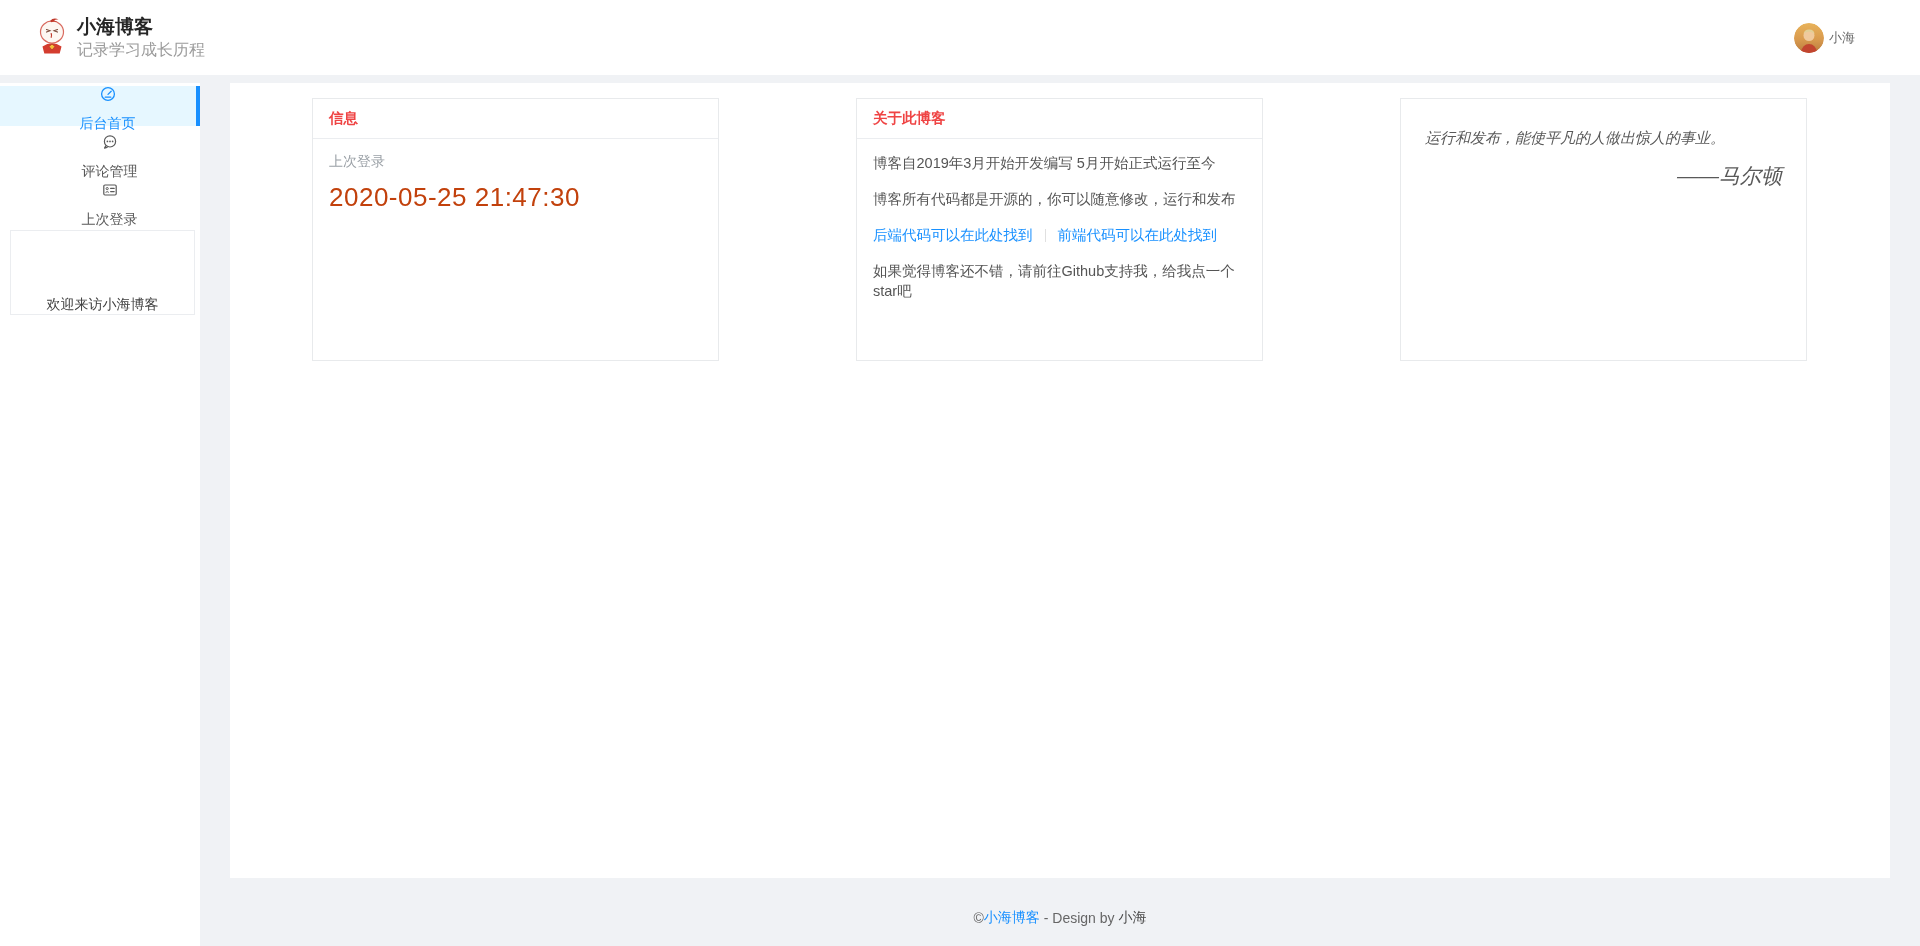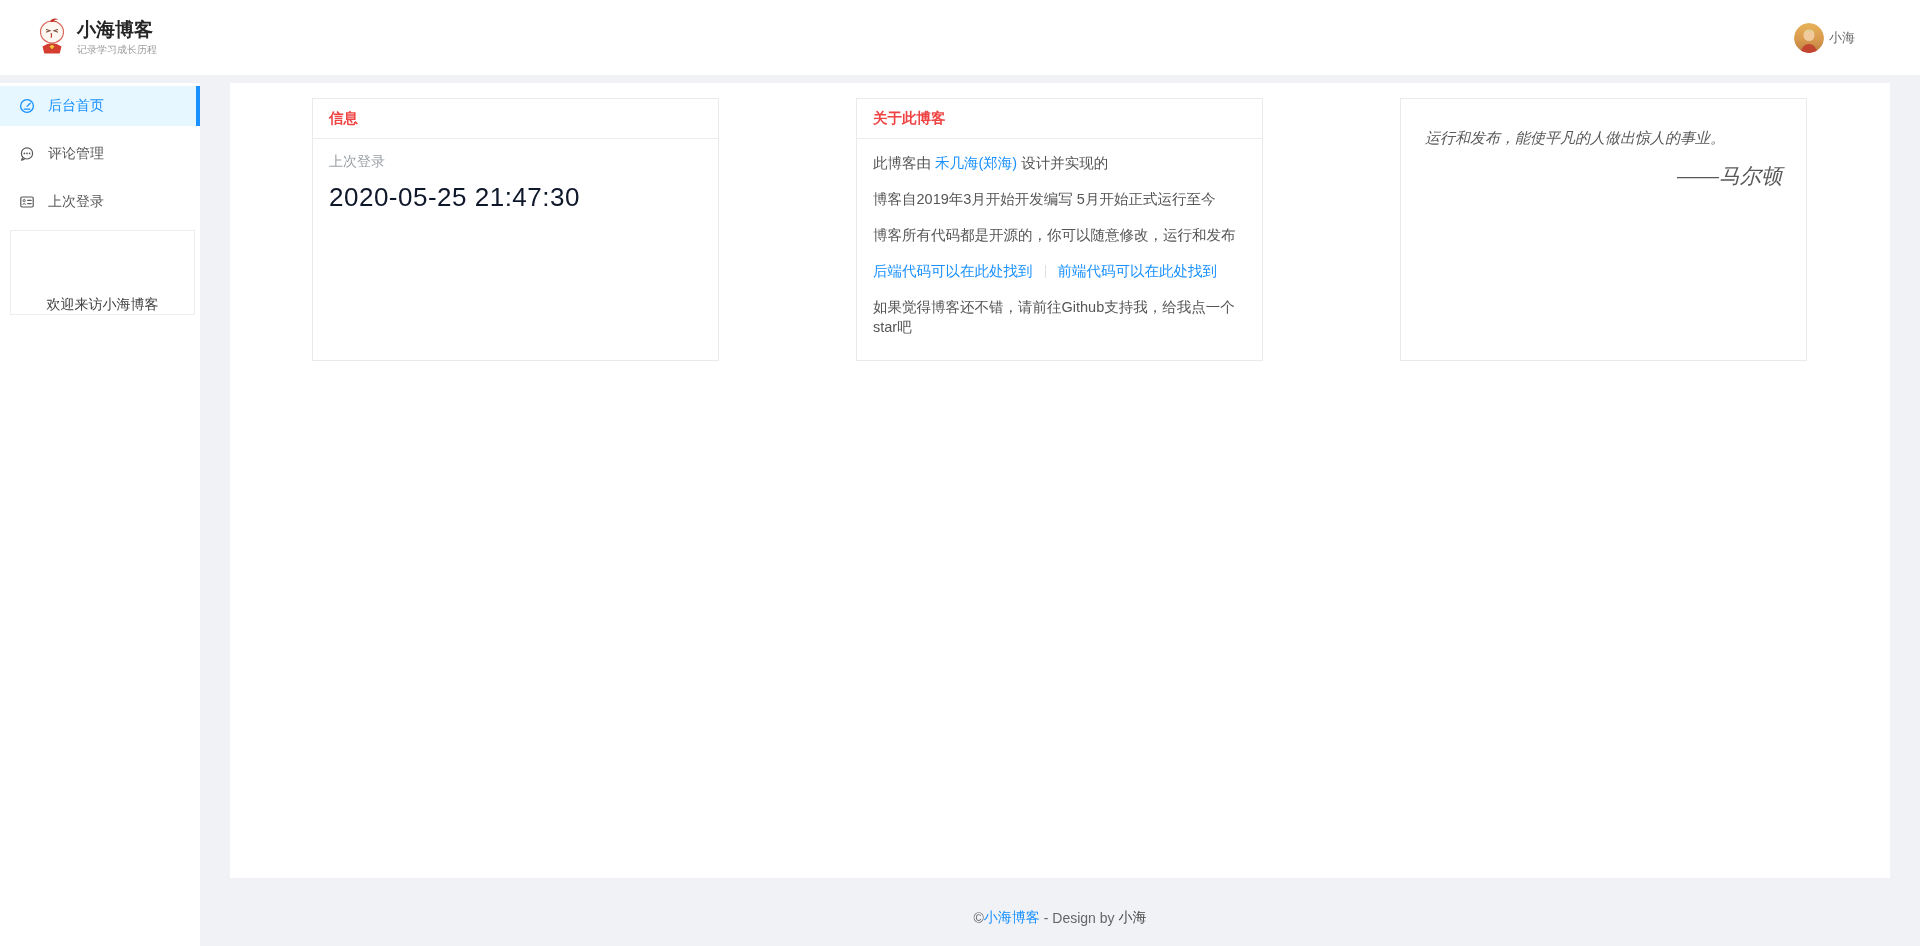--- a/index.html
+++ b/index.html
@@ -12,33 +12,33 @@
   }
 
   
   .header {
     position:absolute; top:0; left:0; width:1920px; height:75px;
     background:#fff; display:flex; align-items:center;
     padding:0 65px 0 36px;
   }
   .brand { display:flex; align-items:center; gap:9px; }
   .brand-text .title { font-size:19px; font-weight:bold; color:#262626; line-height:24px; }
-  .brand-text .subtitle { font-size:10px; color:#9b9b9b; margin-top:1px; }
+  .brand-text .subtitle { font-size:16px; color:#9b9b9b; margin-top:1px; }
   .header-right { margin-left:auto; display:flex; align-items:center; gap:5px; cursor:pointer; }
   .avatar { width:30px; height:30px; border-radius:50%; overflow:hidden; display:block; }
   .user-name { font-size:13px; color:#666; }
 
   
   .sidebar {
     position:absolute; top:83px; left:0; width:200px; height:863px;
     background:#fff; padding-top:3px;
   }
   .menu-item {
     height:40px; margin-bottom:8px; display:flex; align-items:center;
-    padding-left:19px; gap:13px; font-size:14px; color:#595959; cursor:pointer;
+    padding-left:19px; gap:13px; font-size:14px; color:#595959; cursor:pointer;flex-direction:column;
   }
   .menu-item .mi-icon { width:16px; height:16px; display:block; }
   .menu-item.active {
     background:#e6f7ff; color:#1890ff; border-right:4px solid #1890ff;
   }
   .welcome-box {
     margin:8px 22px 0 10px; width:185px; height:85px;
     border:1px solid #ebedf0; background:#fff;
     display:flex; align-items:flex-end; justify-content:center;
     font-size:14px; color:#404040;
@@ -55,21 +55,21 @@
     border:1px solid #e8eaec;
   }
   .card-head {
     height:40px; line-height:39px; padding:0 16px;
     border-bottom:1px solid #ebedf0;
     font-size:14.5px; font-weight:600; color:#ef4444;
   }
   .card-body { padding:14px 16px; }
 
   .login-label { font-size:14px; color:#9aa0a6; margin-bottom:11px; }
-  .login-time { font-size:26px; color:#0f172a; letter-spacing:0.5px; }
+  .login-time { font-size:26px; color:#c2410c; letter-spacing:0.5px; }
 
   .about-body p { font-size:14.5px; line-height:20px; color:#555; margin-bottom:16px; }
   a.link { color:#1890ff; text-decoration:none; cursor:pointer; }
   .v-divider { display:inline-block; width:1px; height:13px; background:#e0e0e0; margin:0 12px; vertical-align:-2px; }
 
   .quote-body { padding:28px 24px; font-style:italic; color:#595959; }
   .quote-text { font-size:15px; line-height:21px; }
   .quote-author { font-size:21px; text-align:right; margin-top:14px; }
 
   
@@ -167,21 +167,20 @@
       <div class="card-head">信息</div>
       <div class="card-body">
         <div class="login-label">上次登录</div>
         <div class="login-time">2020-05-25 21:47:30</div>
       </div>
     </div>
 
     <div class="card">
       <div class="card-head">关于此博客</div>
       <div class="card-body about-body">
-        <p><span>此博客由 </span><a class="link">禾几海(郑海)</a><span> 设计并实现的</span></p>
         <p>博客自2019年3月开始开发编写 5月开始正式运行至今</p>
         <p>博客所有代码都是开源的，你可以随意修改，运行和发布</p>
         <p><a class="link">后端代码可以在此处找到</a><span class="v-divider"></span><a class="link">前端代码可以在此处找到</a></p>
         <p>如果觉得博客还不错，请前往Github支持我，给我点一个star吧</p>
       </div>
     </div>
 
     <div class="card">
       <div class="quote-body">
         <div class="quote-text">运行和发布，能使平凡的人做出惊人的事业。</div>

